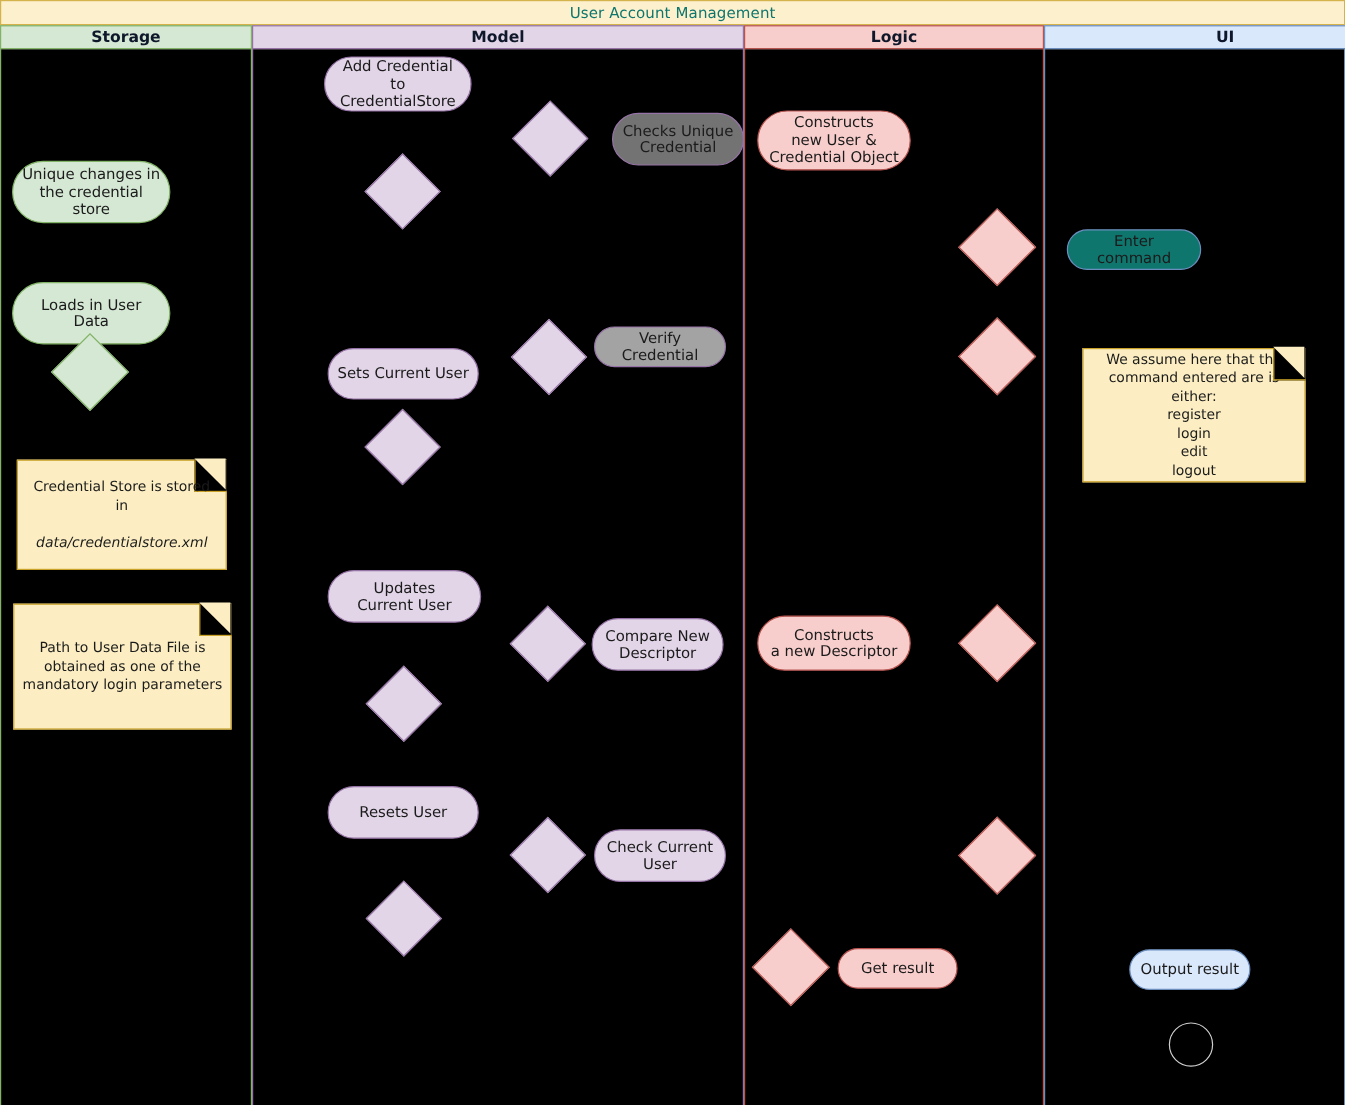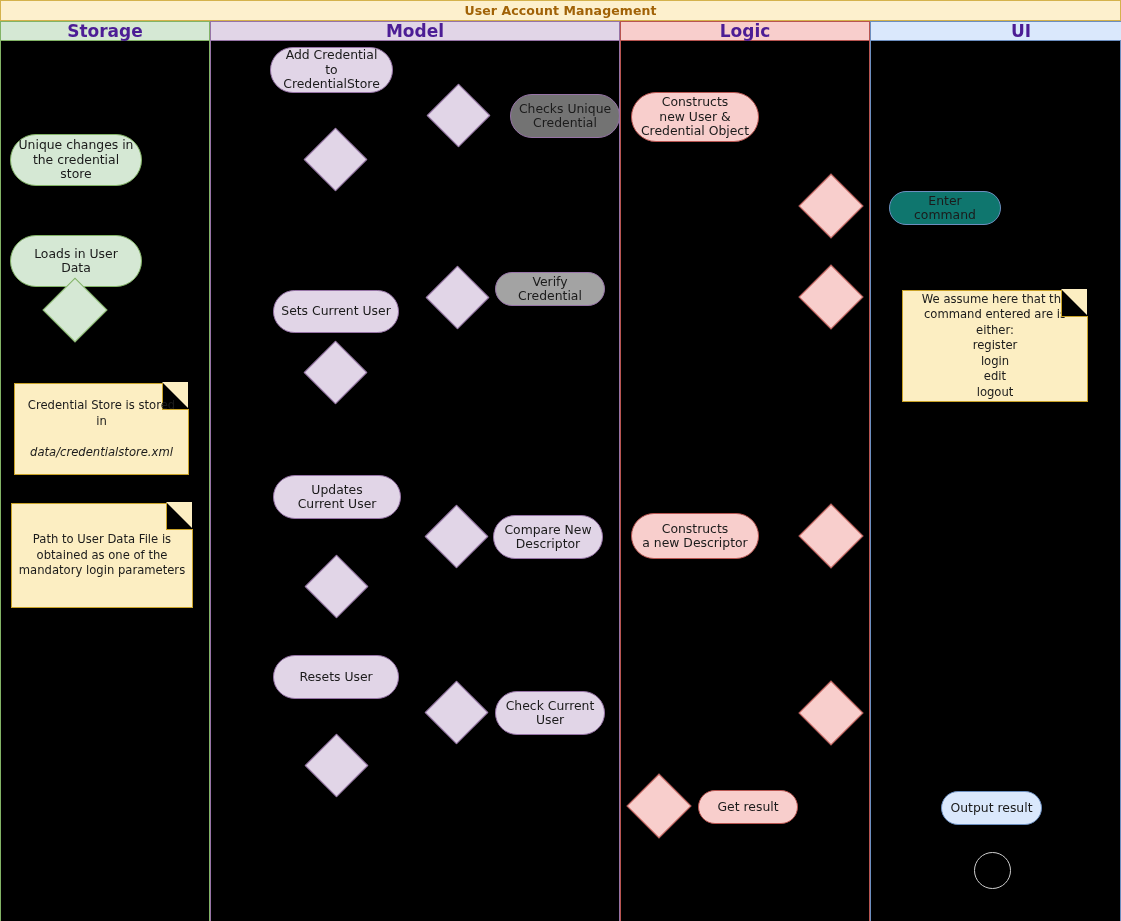--- a/index.html
+++ b/index.html
@@ -22,38 +22,38 @@
     position: absolute;
     left: 0; top: 0;
     width: 1121px;
     height: 21px;
     background: #fdf0cd;
     border: 1px solid #d4b24c;
     box-sizing: border-box;
     display: flex;
     align-items: center;
     justify-content: center;
-    font-weight: bold;
+    font-weight: normal;
     font-size: 12.5px;
-    color: #a16207;
+    color: #0f766e;
     letter-spacing: 0.1px;
   }
 
   
   .lane-header {
     position: absolute;
     top: 21px;
     height: 20px;
     box-sizing: border-box;
     display: flex;
     align-items: center;
     justify-content: center;
     font-weight: bold;
-    font-size: 17px;
-    color: #4c1d95;
+    font-size: 13px;
+    color: #0f172a;
   }
   .lane-body {
     position: absolute;
     top: 41px;
     height: 880px;
     box-sizing: border-box;
     background: #000000;
   }
 
   

